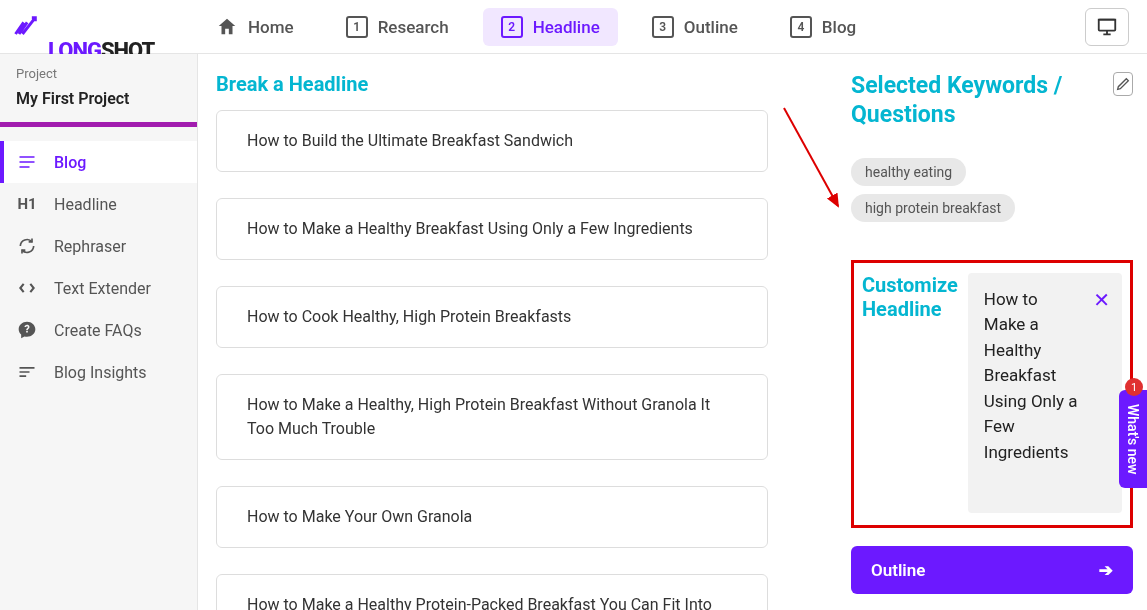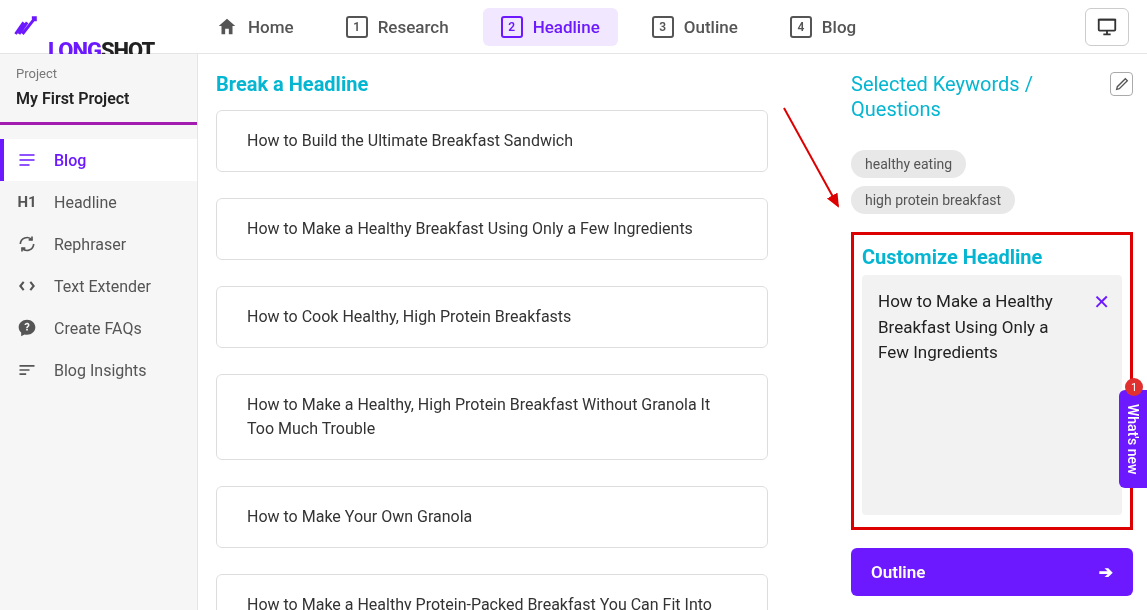--- a/index.html
+++ b/index.html
@@ -14,41 +14,41 @@
 
 .nav { display:flex; gap:16px; flex:1; }
 .nav-item { display:flex; align-items:center; gap:10px; padding:8px 18px; border-radius:6px; cursor:pointer; color:#555; font-weight:500; font-size:17px; }
 .nav-item.active { background:#f1e7ff; color:#6c19ff; }
 .nav-step { width:22px; height:22px; border:2px solid currentColor; border-radius:3px; display:flex; align-items:center; justify-content:center; font-size:12px; font-weight:600; }
 .nav-home-icon { width:22px; height:22px; fill:#555; }
 .presentation-btn { width:44px; height:38px; border:1px solid #ccc; border-radius:6px; display:flex; align-items:center; justify-content:center; margin-right:18px; cursor:pointer; }
 
 .main { display:flex; height:calc(100% - 54px); }
 .sidebar { width:198px; background:#f6f6f6; border-right:1px solid #e5e5e5; }
-.project-box { padding:12px 16px 14px; border-bottom:3px solid #a21caf; }
+.project-box { padding:12px 16px 14px; border-bottom:5px solid #a21caf; }
 .project-label { font-size:13px; color:#777; }
 .project-name { font-size:16px; font-weight:600; color:#222; margin-top:8px; }
 .side-list { padding-top:14px; }
 .side-item { display:flex; align-items:center; gap:16px; padding:10px 16px; cursor:pointer; color:#555; font-size:16px; }
 .side-item.active { color:#6c19ff; border-left:4px solid #6c19ff; padding-left:12px; background:#fff; font-weight:500; }
 .side-icon { width:22px; height:22px; display:flex; align-items:center; justify-content:center; color:inherit; }
 
 .content { flex:1; padding:18px 20px 20px 18px; overflow-y:auto; }
 .section-title { color:#04b6d1; font-size:20px; font-weight:700; margin-bottom:14px; }
 .headlines { display:flex; flex-direction:column; gap:26px; max-width:552px; }
 .headline-card { border:1px solid #ddd; border-radius:6px; padding:18px 30px; cursor:pointer; color:#333; font-size:16px; line-height:1.5; }
 
 .rightpanel { width:310px; padding:18px 14px; display:flex; flex-direction:column; gap:18px; }
 .rp-header { display:flex; justify-content:space-between; align-items:flex-start; }
-.rp-title { color:#04b6d1; font-size:20px; font-weight:400; line-height:1.25; }
+.rp-title { color:#04b6d1; font-size:23px; font-weight:700; line-height:1.25; }
 .edit-icon { width:24px; height:24px; cursor:pointer; color:#555; border:1px solid #aaa; border-radius:4px; display:flex; align-items:center; justify-content:center; }
 .chips { display:flex; flex-wrap:wrap; gap:8px; }
 .chip { background:#e8e8e8; border-radius:16px; padding:6px 14px; font-size:14px; color:#555; }
 
-.customize-box { border:3px solid #d00; padding:10px 8px 12px; display:flex; flex-direction:column; gap:2px; }
+.customize-box { border:3px solid #d00; padding:10px 8px 12px; display:flex; flex-direction:row; gap:10px;margin-top:20px; }
 .customize-title { color:#04b6d1; font-size:20px; font-weight:700; margin-bottom:4px; }
 .customize-input { background:#f2f2f2; border-radius:4px; padding:14px 16px; min-height:240px; position:relative; color:#222; font-size:17px; line-height:1.5; }
 .customize-close { position:absolute; top:12px; right:12px; cursor:pointer; color:#6c19ff; font-size:20px; font-weight:300; }
 .outline-btn { background:#6c19ff; color:#fff; border-radius:6px; padding:14px 20px; display:flex; justify-content:space-between; align-items:center; cursor:pointer; font-size:17px; font-weight:600; }
 
 .whatsnew { position:absolute; right:0; top:390px; background:#6c19ff; color:#fff; writing-mode:vertical-rl; padding:14px 6px; border-radius:6px 0 0 6px; font-size:14px; cursor:pointer; font-weight:500; }
 .whatsnew-badge { position:absolute; right:4px; top:378px; width:18px; height:18px; background:#e03030; color:#fff; border-radius:50%; font-size:11px; display:flex; align-items:center; justify-content:center; z-index:2; }
 
 .arrow-svg { position:absolute; left:778px; top:102px; pointer-events:none; }
 </style>

